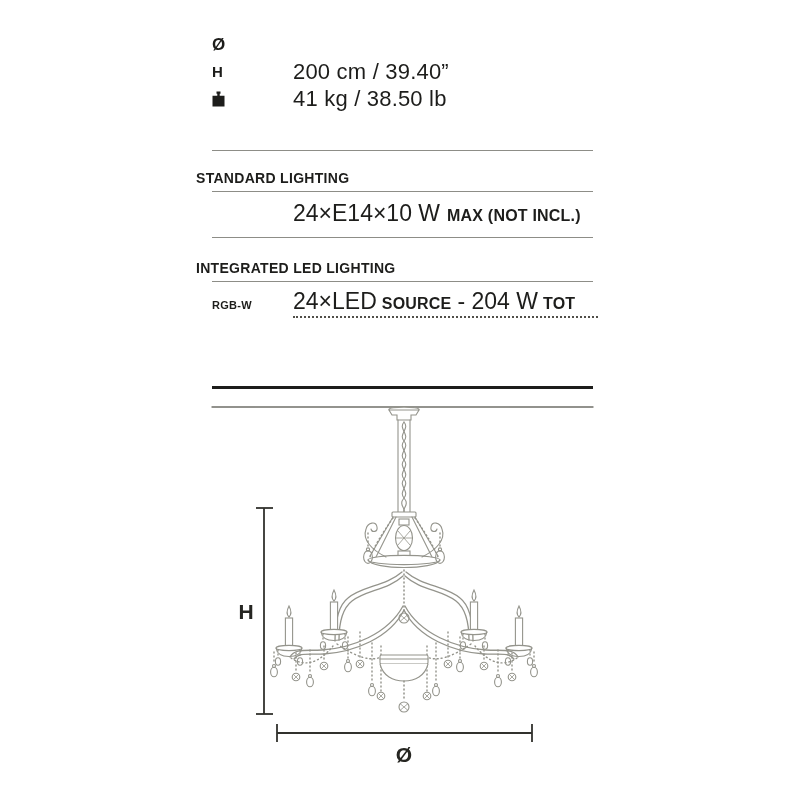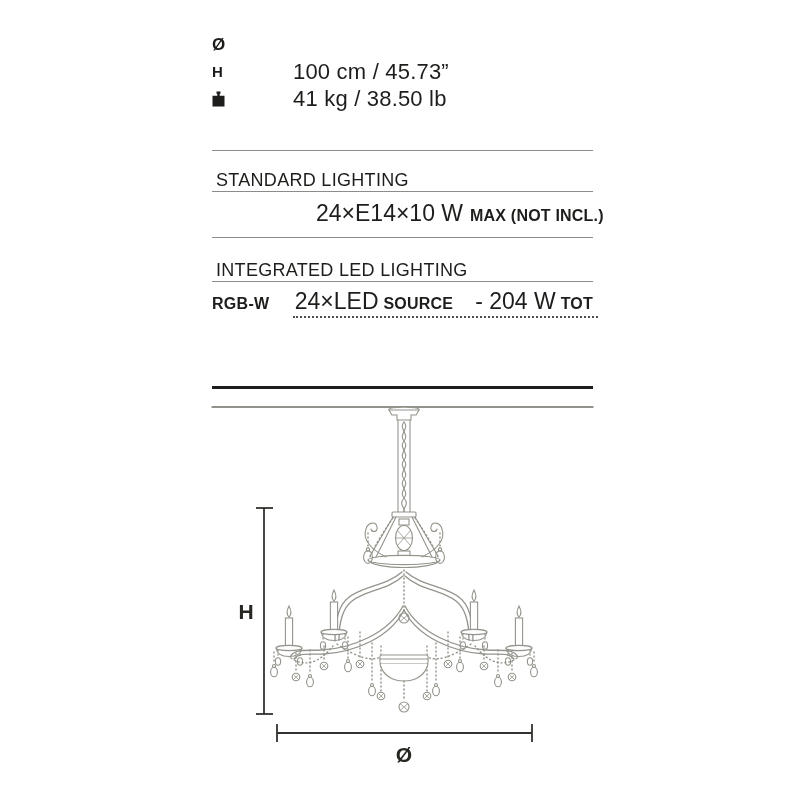--- a/index.html
+++ b/index.html
@@ -13,49 +13,49 @@
   .spec-icon{width:81px;display:flex;align-items:center;font-weight:700;}
   .sym-dia{font-size:17px;}
   .sym-h{font-size:15px;}
   .spec-value{font-size:22px;letter-spacing:0.2px;white-space:nowrap;}
   
   .rule{position:absolute;left:212px;width:381px;height:1px;background:#8d8d87;}
   .rule-thick{position:absolute;left:212px;width:381px;height:3px;background:#1d1d1b;}
   .dotted-rule{position:absolute;left:293px;width:305px;height:0;border-top:2px dotted #514f49;}
   
   .section-title{
-    position:absolute;left:216px;font-size:18px;font-weight:400;
+    position:absolute;left:196px;font-size:14px;font-weight:700;
     letter-spacing:0.3px;white-space:nowrap;
   }
   
   .value-line{position:absolute;left:293px;line-height:28px;white-space:nowrap;}
-  .big{font-size:23px;font-weight:400;margin-left:23px;}
+  .big{font-size:23px;font-weight:400;}
   .small{font-size:16px;font-weight:600;letter-spacing:0.2px;margin-left:7px;text-align:right;}
   .small.tight{margin-left:5px;}
-  .big.after{margin-left:22px;}
+  .big.after{margin-left:6px;}
   
   .led-row{position:absolute;left:212px;width:381px;display:flex;align-items:baseline;line-height:28px;}
-  .led-label{width:81px;font-size:16px;font-weight:700;letter-spacing:0.3px;}
+  .led-label{width:81px;font-size:11px;font-weight:700;letter-spacing:0.3px;}
   .led-value{white-space:nowrap;}
   
   .diagram{position:absolute;left:200px;top:400px;}
   .dim-text{font-family:"Liberation Sans", sans-serif;font-weight:700;fill:#262622;}
 </style>
 </head>
 <body>
 
 <div class="sheet">
 
   <div class="spec-rows">
     <div class="spec-row">
       <span class="spec-icon sym-dia">Ø</span>
     </div>
     <div class="spec-row">
       <span class="spec-icon sym-h">H</span>
-      <span class="spec-value">100 cm / 45.73”</span>
+      <span class="spec-value">200 cm / 39.40”</span>
     </div>
     <div class="spec-row">
       <span class="spec-icon">
         <svg width="13" height="16" viewBox="0 0 13 16" aria-hidden="true">
           <path d="M4.5 0.5h4v2.2h-4z M5.3 2.7h2.4v2h-2.4z M0.5 4.7h12v10.8h-12z" fill="#1d1d1b"></path>
         </svg>
       </span>
       <span class="spec-value">41 kg / 38.50 lb</span>
     </div>
   </div>

